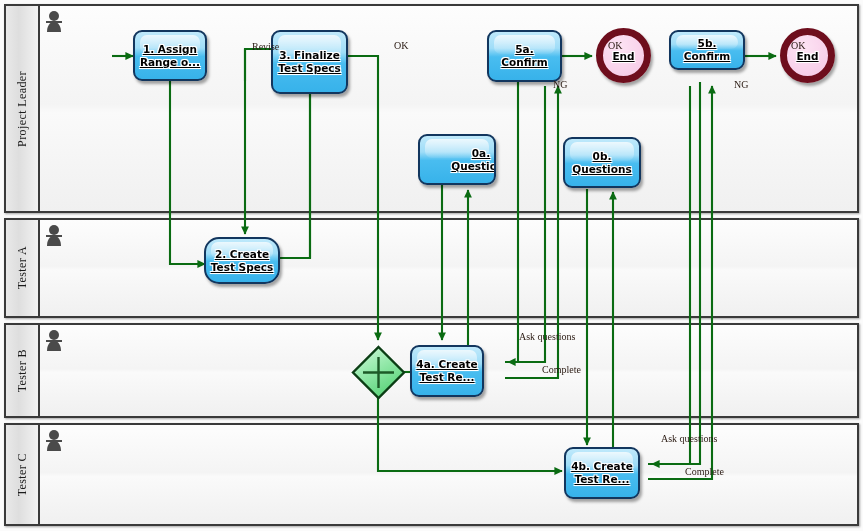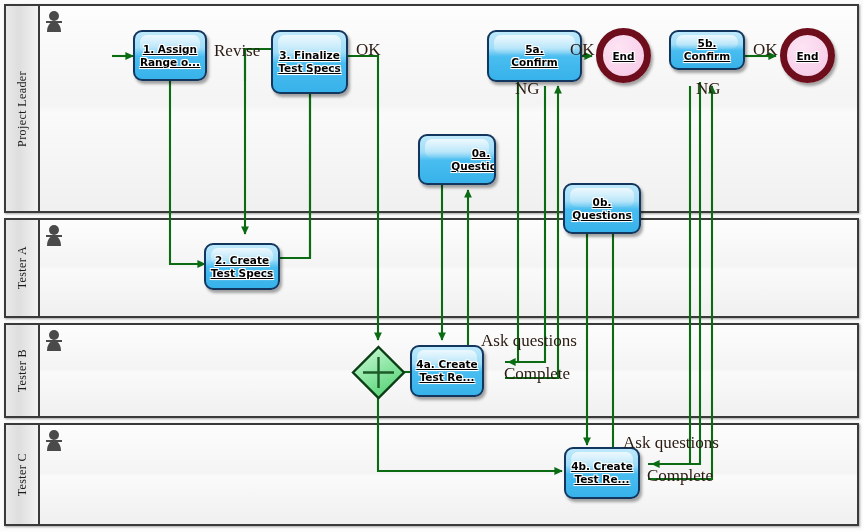--- a/index.html
+++ b/index.html
@@ -62,22 +62,22 @@
   .evt-label{
     font-family:"DejaVu Sans",sans-serif;font-weight:bold;font-size:10.5px;color:#000;
     text-shadow:-1px -1px 0 #fff,1px -1px 0 #fff,-1px 1px 0 #fff,1px 1px 0 #fff;
   }
   .gateway{position:absolute;}
   
   #wires{position:absolute;left:0;top:0;width:863px;height:531px;pointer-events:none;}
   .wire{stroke:#0a6b12;stroke-width:2.1;fill:none;}
   .edge-label{
     position:absolute;
-    font-family:"Liberation Serif",serif;font-size:17px;color:#2a1a12;
-    background:transparent;white-space:nowrap;
+    font-family:"Liberation Serif",serif;font-size:10px;color:#2a1a12;
+    background:transparent;white-space:nowrap;margin-left:38px;
   }
 </style>
 </head>
 <body>
 
 <div id="canvas">
 
   <div class="lane" style="top:4px;height:209px;width:855px;">
     <div class="lane-header">
       <span class="lane-title">Project Leader</span>
@@ -175,45 +175,45 @@
 
 
   <div class="task" style="left:133px;top:30px;width:74px;height:51px;">
     <span class="task-label">1. Assign<br>Range o...</span>
   </div>
 
   <div class="task" style="left:271px;top:30px;width:77px;height:64px;">
     <span class="task-label">3. Finalize<br>Test Specs</span>
   </div>
 
-  <div class="task" style="left:487px;top:30px;width:95px;height:52px;">
+  <div class="task" style="left:487px;top:30px;width:75px;height:52px;">
     <span class="task-label">5a.<br>Confirm</span>
   </div>
 
   <div class="evt end" style="left:596px;top:28px;width:55px;height:55px;">
     <span class="evt-label">End</span>
   </div>
 
   <div class="task" style="left:669px;top:30px;width:76px;height:40px;">
     <span class="task-label">5b.<br>Confirm</span>
   </div>
 
   <div class="evt end" style="left:780px;top:28px;width:55px;height:55px;">
     <span class="evt-label">End</span>
   </div>
 
   <div class="task" style="left:418px;top:134px;width:78px;height:51px;padding-left:48px;">
     <span class="task-label">0a.<br>Questions</span>
   </div>
 
-  <div class="task" style="left:563px;top:137px;width:78px;height:51px;margin-top:46px;">
+  <div class="task" style="left:563px;top:137px;width:78px;height:51px;">
     <span class="task-label">0b.<br>Questions</span>
   </div>
 
-  <div class="task" style="left:204px;top:243px;width:76px;height:47px;">
+  <div class="task" style="left:204px;top:237px;width:76px;height:47px;border-radius:15px;">
     <span class="task-label">2. Create<br>Test Specs</span>
   </div>
 
   <svg class="gateway" style="left:351px;top:345px;width:55px;height:55px;" viewBox="0 0 55 55">
     <defs>
       <linearGradient id="gwg" x1="0" y1="0" x2="0.55" y2="1">
         <stop offset="0%" stop-color="#d6f7de"></stop>
         <stop offset="45%" stop-color="#9bebb0"></stop>
         <stop offset="100%" stop-color="#5bd47a"></stop>
       </linearGradient>

